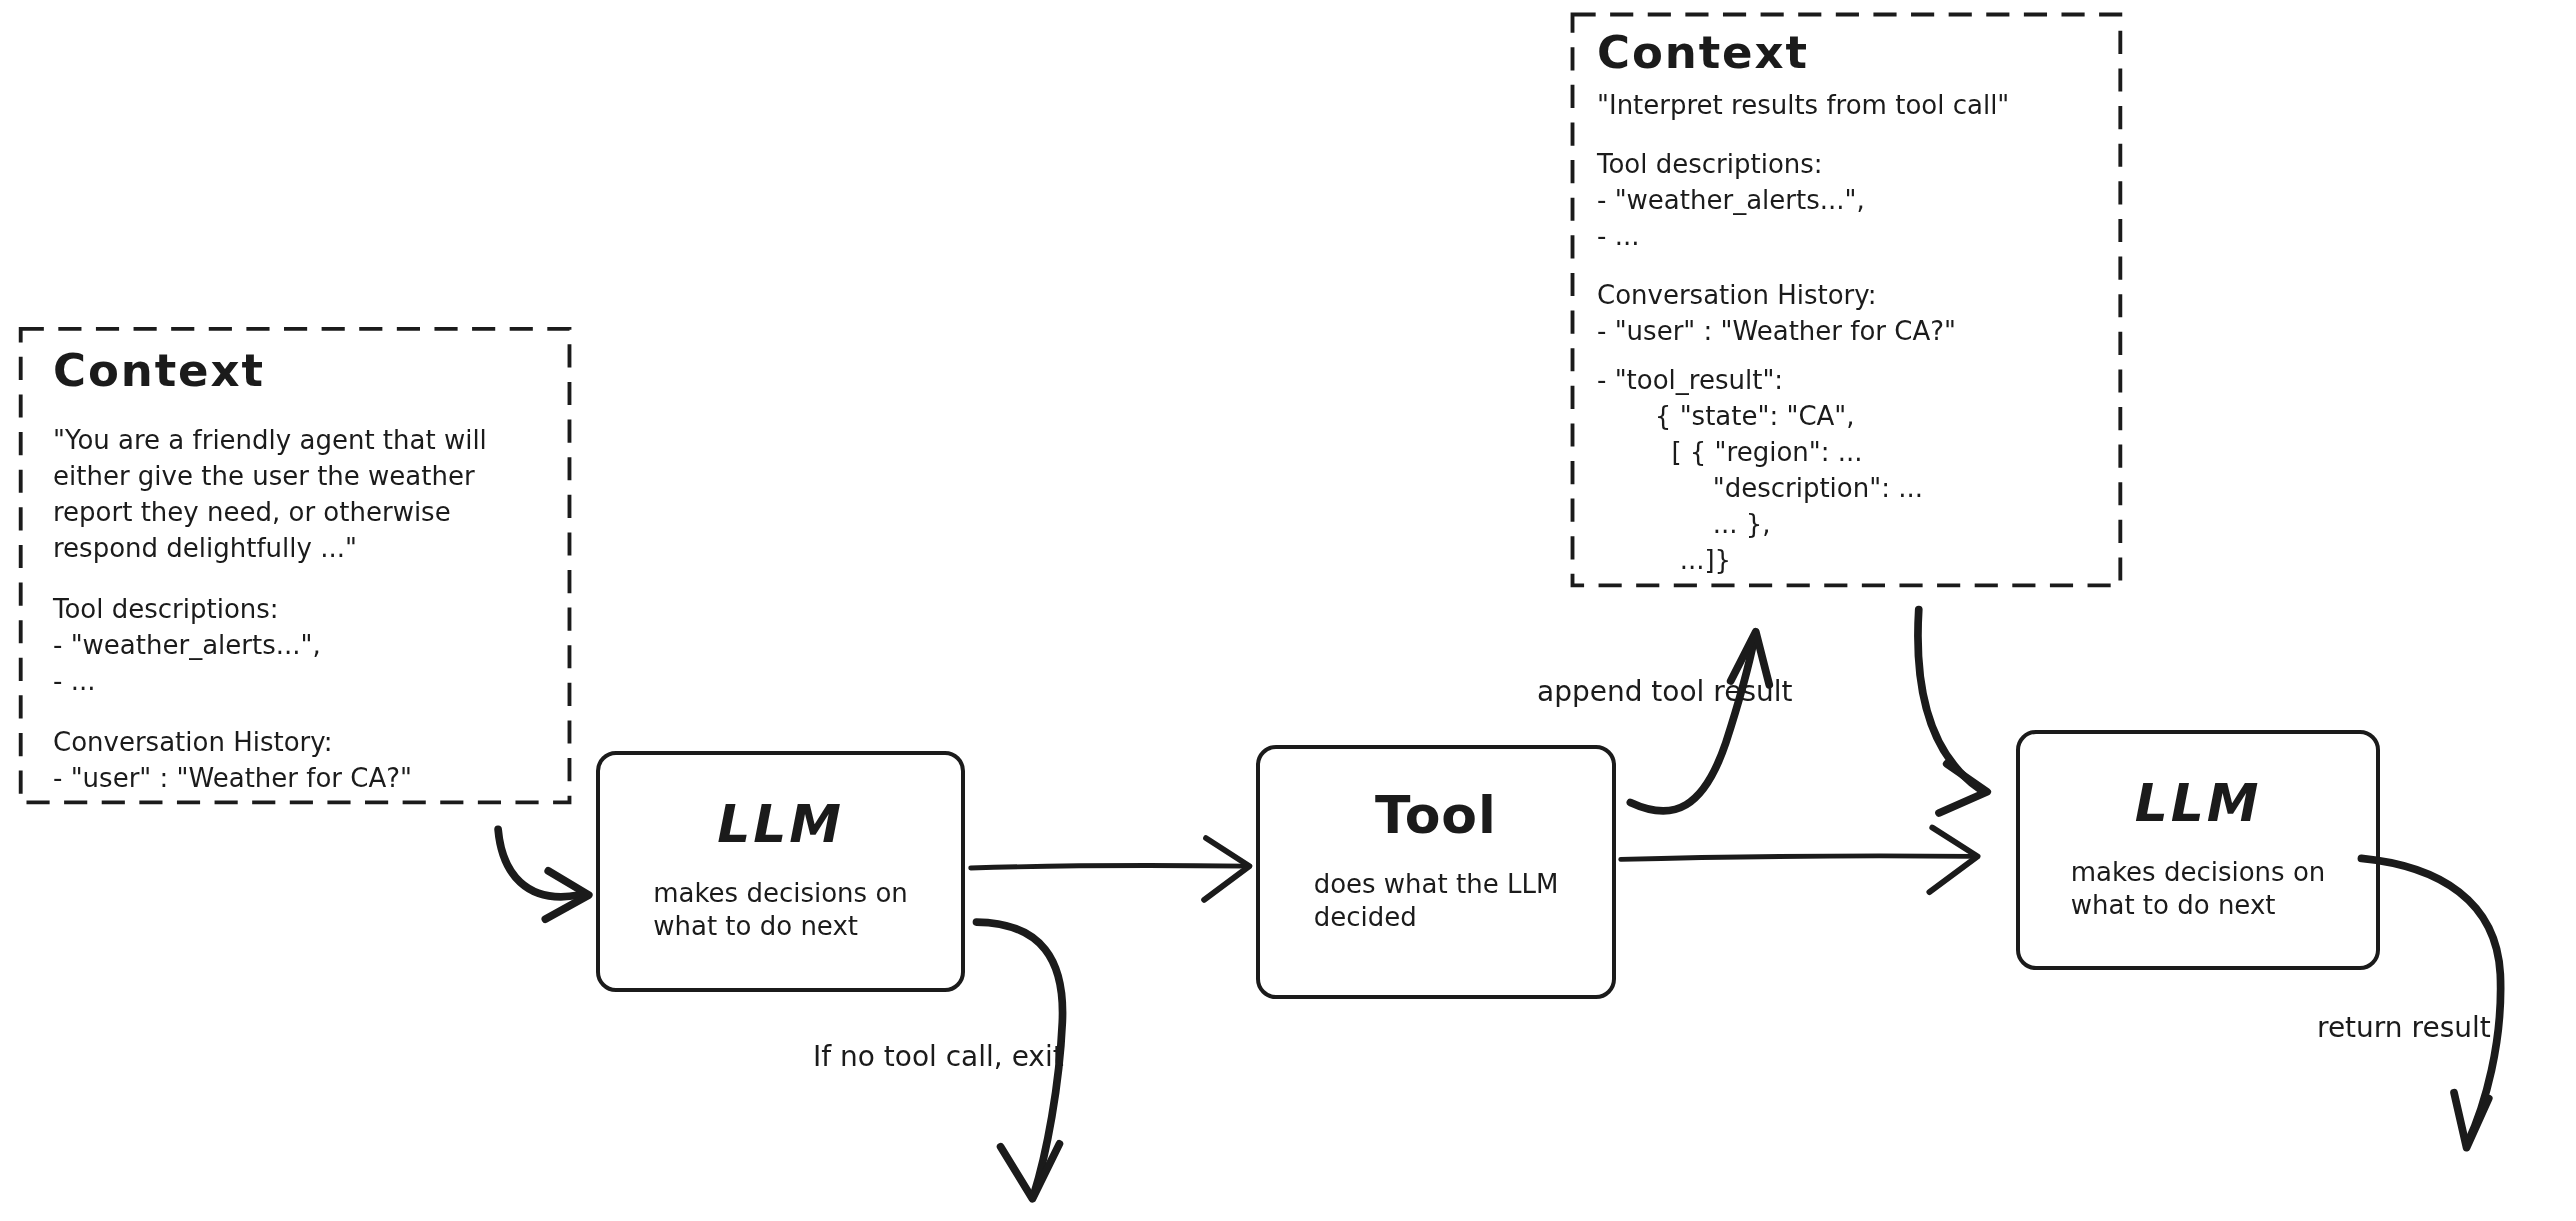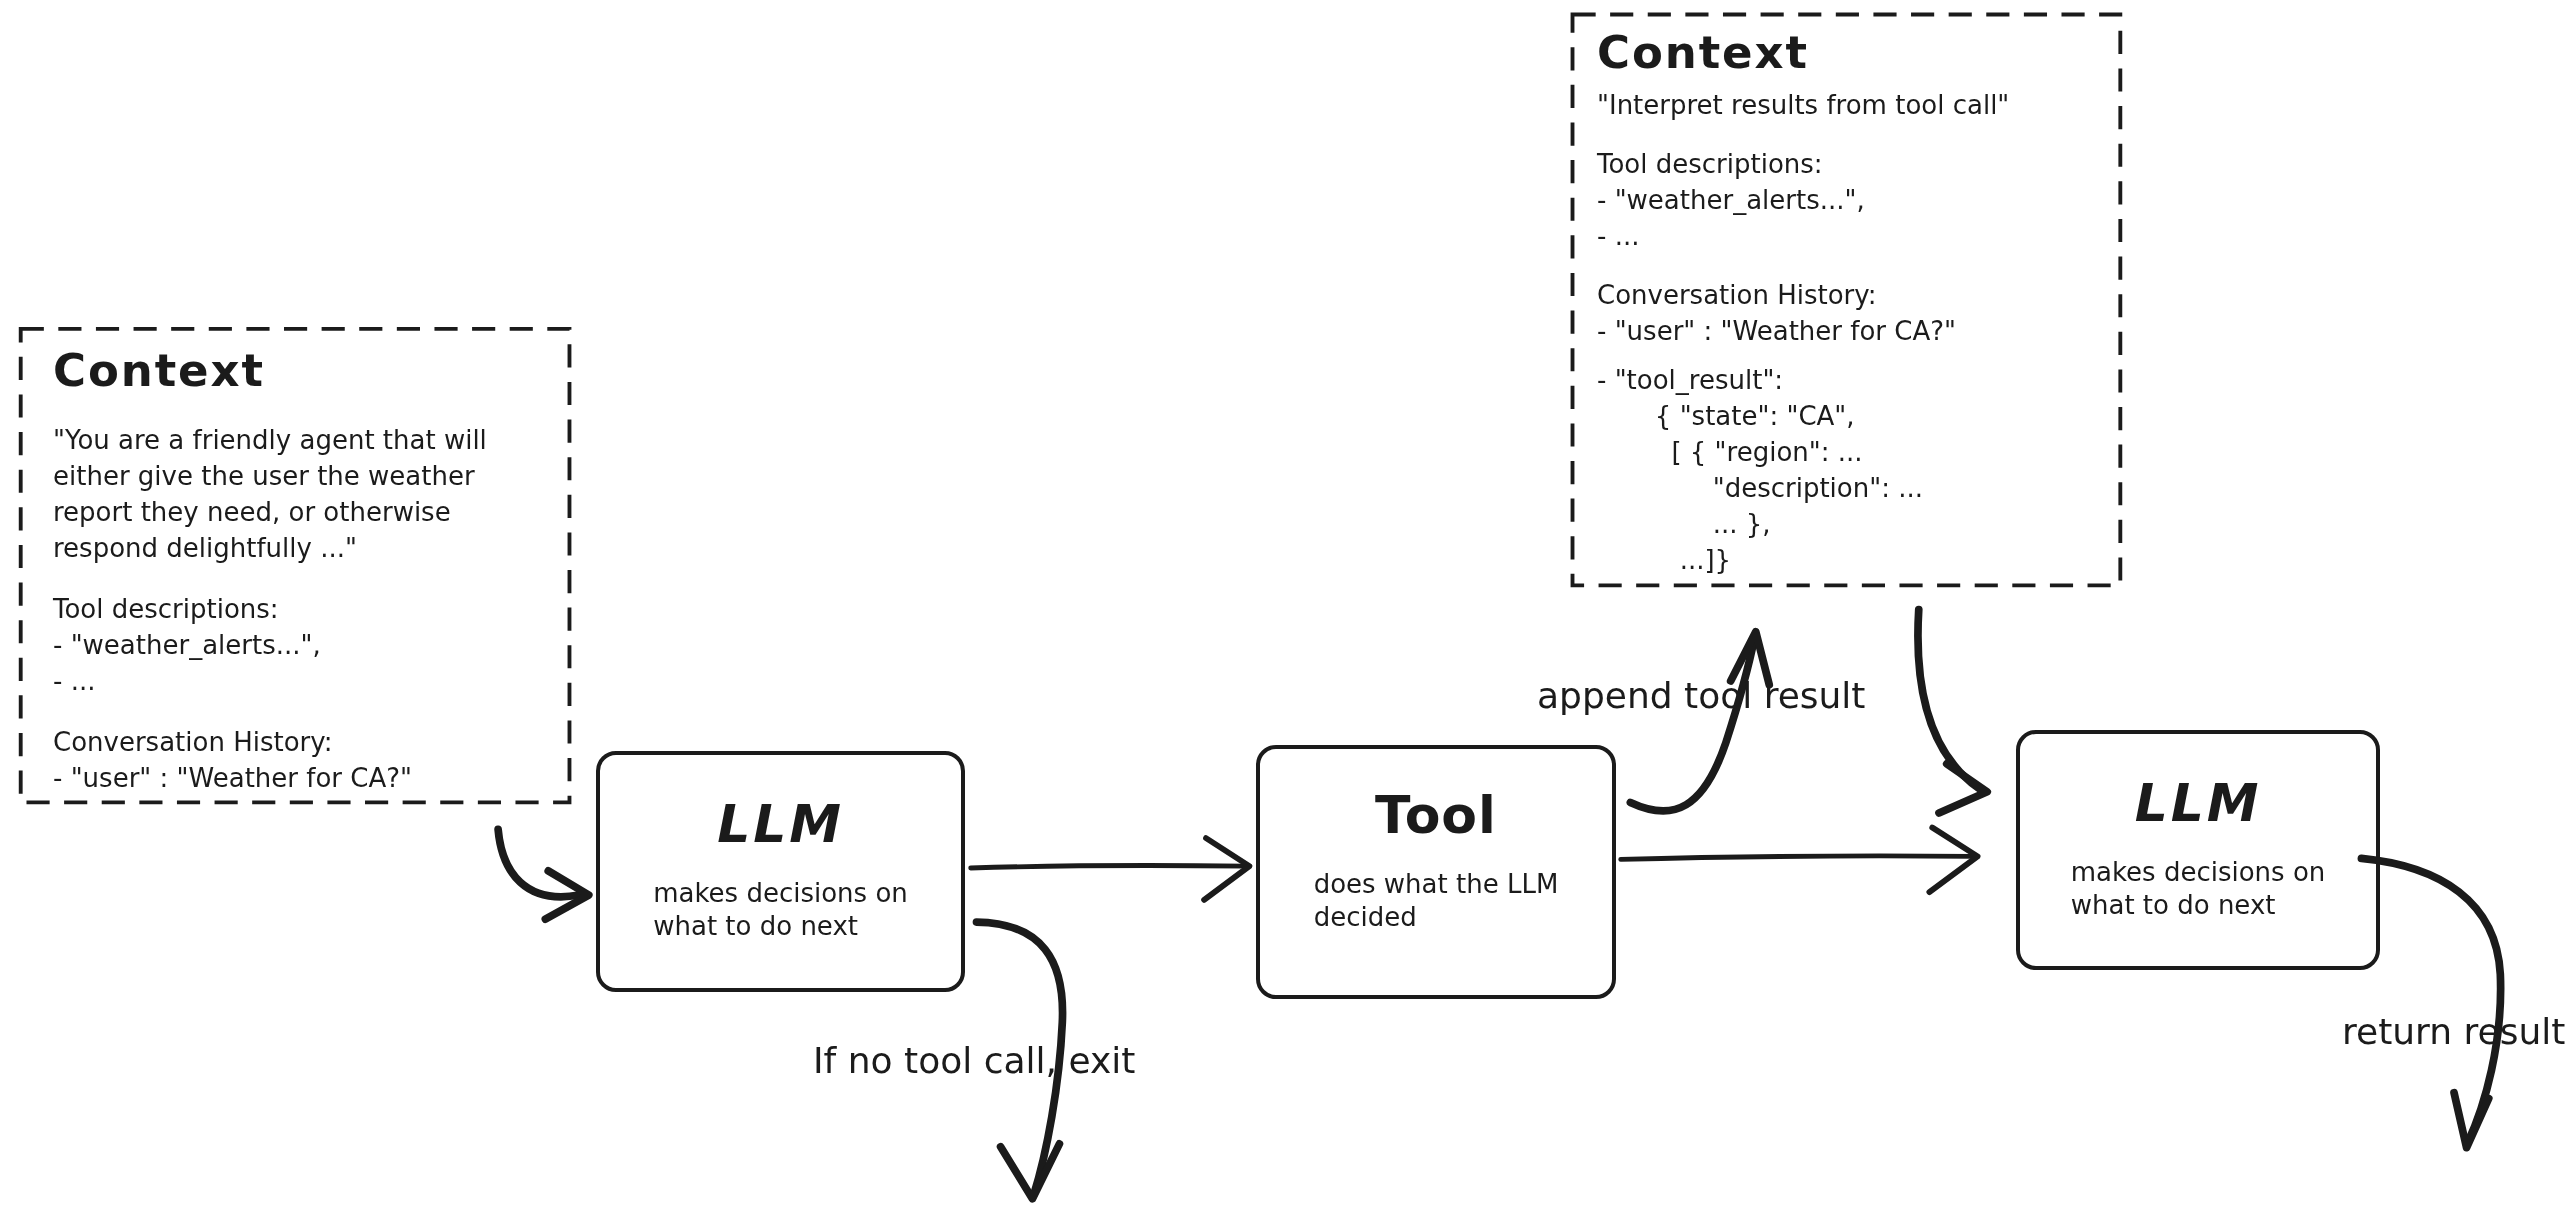--- a/index.html
+++ b/index.html
@@ -44,24 +44,24 @@
   .ctx-title{
     text-align:left;font-size:45px;font-weight:700;letter-spacing:1.9px;
   }
   .ctx-left .ctx-title{margin-bottom:25px;}
   .ctx-right .ctx-title{margin-bottom:7.7px;}
   .line{font-size:26px;line-height:36px;white-space:pre;}
   .para{margin:0 0 25px 0;}
   .para.tight{margin-bottom:11.6px;}
   .para:last-child{margin-bottom:0;}
 
-  .edge-label{position:absolute;font-size:36px;white-space:pre;}
+  .edge-label{position:absolute;font-size:28px;white-space:pre;}
   .label-append{left:1537px;top:675px;}
   .label-exit{left:813px;top:1040px;}
-  .label-return{left:2317px;top:1011px;margin-left:25px;}
+  .label-return{left:2317px;top:1011px;}
 </style>
 </head>
 <body>
 
 <div class="canvas">
 
   <svg class="overlay" viewBox="0 0 2670 1266">
 
     <rect class="dashedrect" x="21" y="341" width="569" height="491"></rect>
     <rect class="dashedrect" x="1630" y="15" width="568" height="592"></rect>

